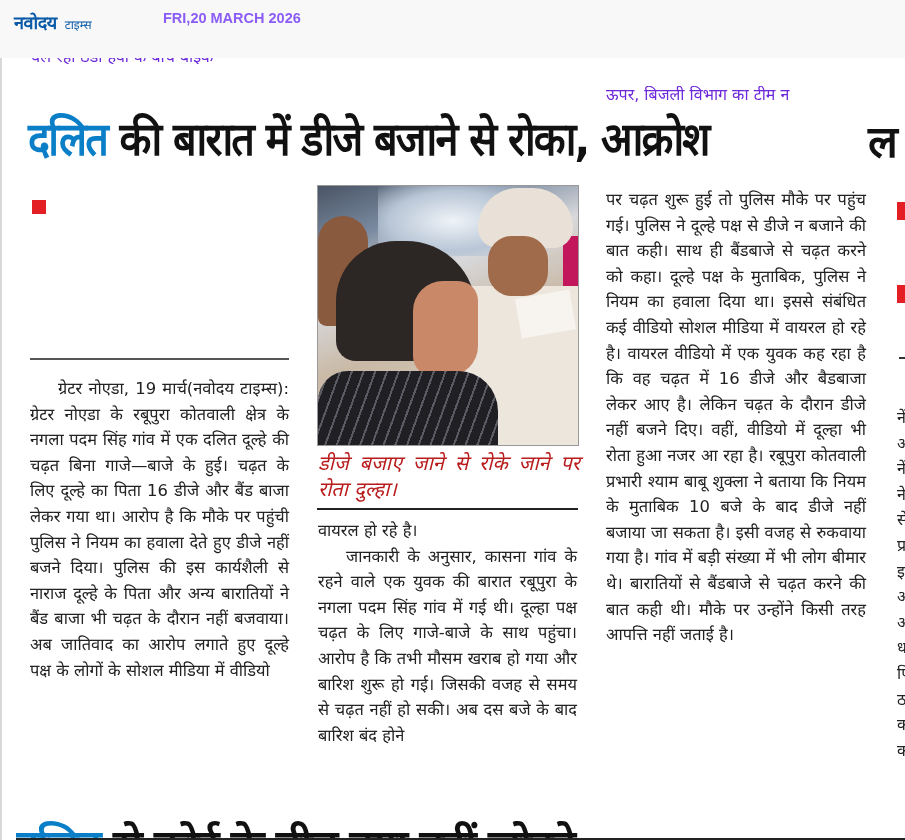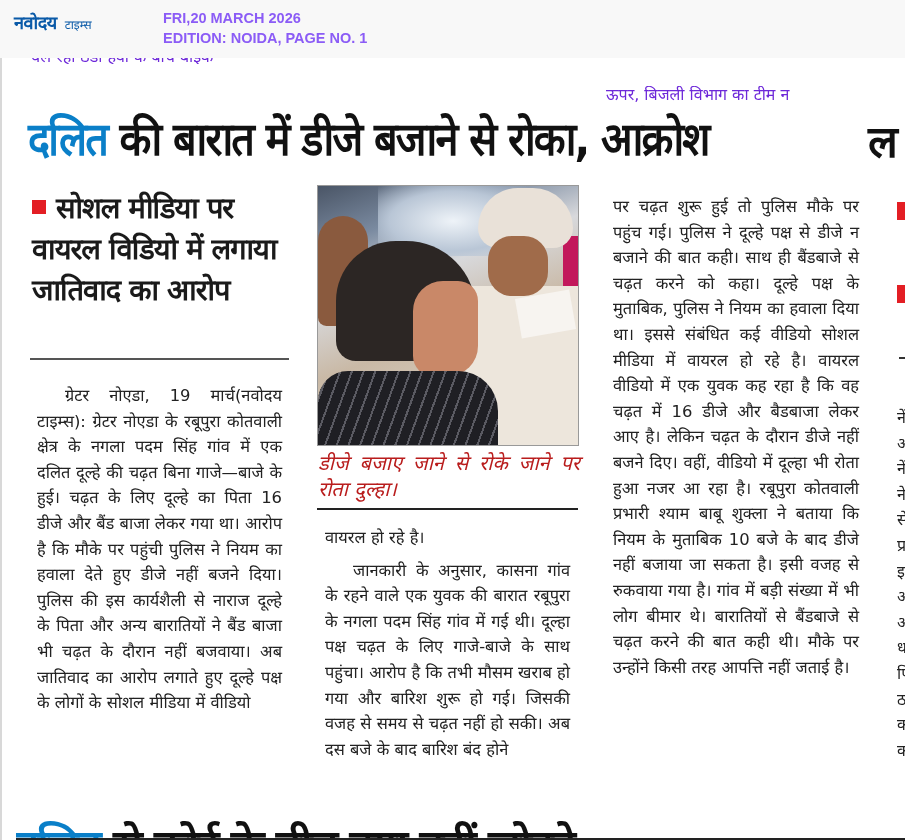--- a/index.html
+++ b/index.html
@@ -50,21 +50,21 @@
     font-size: 46px; line-height: 62px; letter-spacing: -2px;
     color: #111; transform: scaleX(0.9); transform-origin: left center;
   }
   .headline .accent { color: #0a7fc8; }
 
   
   .col {
     position: absolute; font-size: 16.4px; line-height: 25.6px;
     text-align: justify; color: #222;
   }
-  .col p { margin: 7px; text-indent: 0; }
+  .col p { margin: 0; text-indent: 0; }
   .col p.indent { text-indent: 28px; }
 
   .col1 { left: 30px; top: 376px; width: 259px; }
   .col2 { left: 318px; top: 518px; width: 259px; }
   .col3 { left: 606px; top: 187px; width: 260px; }
 
   .subhead {
     position: absolute; left: 32px; top: 188px; width: 260px;
     font-family: "DejaVu Sans", sans-serif; font-weight: bold;
     font-size: 29px; line-height: 41px; color: #1a1a1a; letter-spacing: -1px;
@@ -167,42 +167,41 @@
 </head>
 <body>
 
 <div class="topbar">
   <div class="logo">
     <span class="logo-main">नवोदय</span>
     <span class="logo-sub">टाइम्स</span>
   </div>
   <div class="edition">
     <div>FRI,20 MARCH 2026</div>
-    <div>EDITION: NOIDA, PAGE NO. 1</div>
   </div>
 </div>
 
 <div class="page-edge"></div>
 
 <div class="cutoff-top" style="left:30px;width:265px;">
   <span style="margin-top:4px">चल रहा ठंडी हवा के बीच बाइक</span>
 </div>
 <div class="cutoff-top" style="left:318px;width:265px;font-size:14px;">
   <span style="margin-top:-6px">एक कार हुई तेज हवा के साथ बारिश</span>
 </div>
 <div class="cutoff-top" style="left:606px;width:265px;margin-top:44px;">
   <span style="margin-top:-2px">ऊपर, बिजली विभाग का टीम न</span>
 </div>
 
 <div class="headline">
   <span class="accent">दलित</span><span> की बारात में डीजे बजाने से रोका, आक्रोश</span>
 </div>
 
 <div class="subhead">
-  <span class="bullet"></span><span>सोशल मीडिया पर वायरल विडियो में लगाया जातिवाद का आरोप</span>
+  <span class="bullet"></span>
 </div>
 <div class="rule-sub"></div>
 
 <div class="col col1">
   <p class="indent">ग्रेटर नोएडा, 19 मार्च(नवोदय टाइम्स): ग्रेटर नोएडा के रबूपुरा कोतवाली क्षेत्र के नगला पदम सिंह गांव में एक दलित दूल्हे की चढ़त बिना गाजे—बाजे के हुई। चढ़त के लिए दूल्हे का पिता 16 डीजे और बैंड बाजा लेकर गया था। आरोप है कि मौके पर पहुंची पुलिस ने नियम का हवाला देते हुए डीजे नहीं बजने दिया। पुलिस की इस कार्यशैली से नाराज दूल्हे के पिता और अन्य बारातियों ने बैंड बाजा भी चढ़त के दौरान नहीं बजवाया। अब जातिवाद का आरोप लगाते हुए दूल्हे पक्ष के लोगों के सोशल मीडिया में वीडियो</p>
 </div>
 
 <div class="photo">
   <div class="bg-light"></div>
   <div class="pink"></div>

